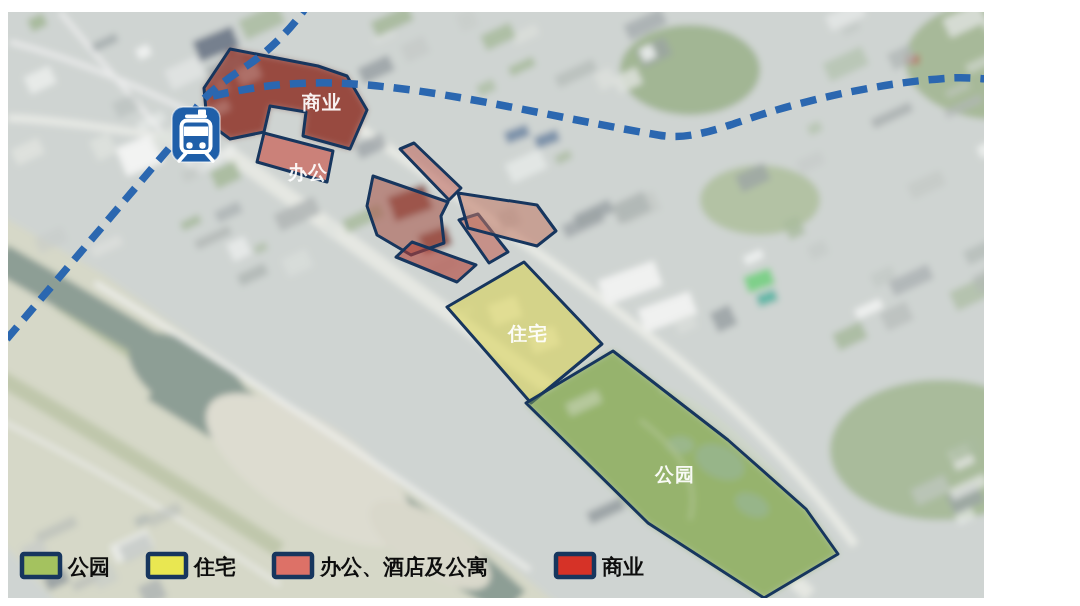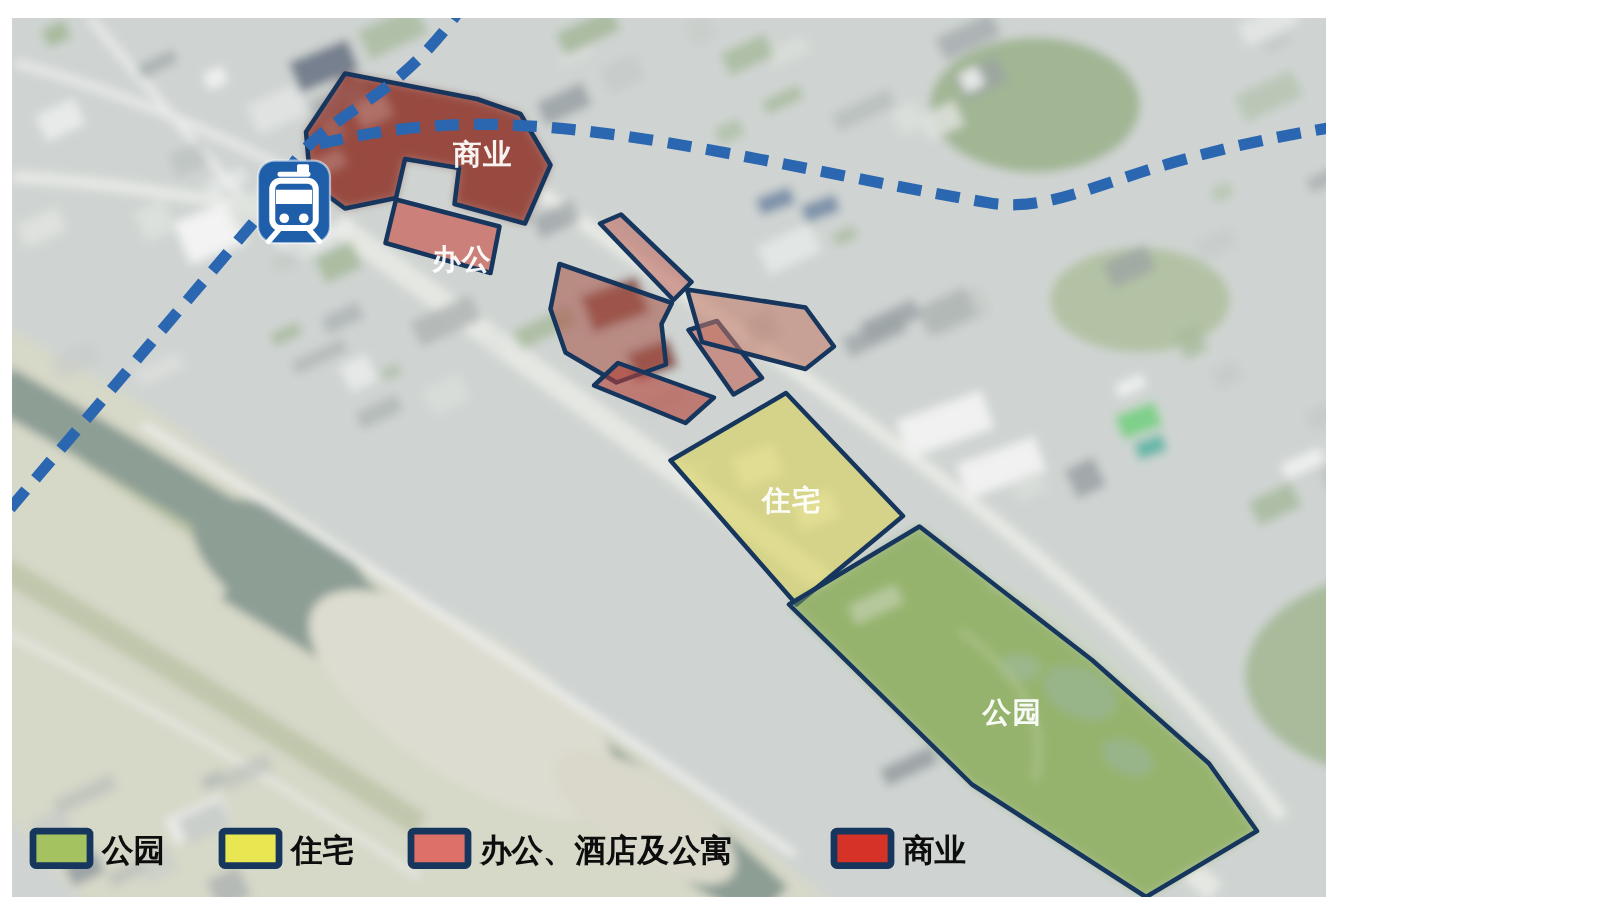--- a/index.html
+++ b/index.html
@@ -1,16 +1,16 @@
 <!DOCTYPE html>
 <html><head>
 <meta charset="utf-8">
 <style>
   html,body{margin:0;padding:0;background:#ffffff;}
-  .stage{position:relative;width:884px;height:606px;background:#ffffff;overflow:hidden;
+  .stage{position:relative;width:984px;height:606px;background:#ffffff;overflow:hidden;
          font-family:"Liberation Sans","DejaVu Sans",sans-serif;}
   svg{display:block;}
   text{font-family:"Liberation Sans","DejaVu Sans",sans-serif;}
   .zone-label{fill:#ffffff;fill-opacity:.93;font-size:19px;font-weight:600;text-anchor:middle;letter-spacing:1px;}
   .legend-label{fill:#0d0d0d;font-size:21px;font-weight:bold;}
 </style>
 </head>
 <body>
 
 <div class="stage">

